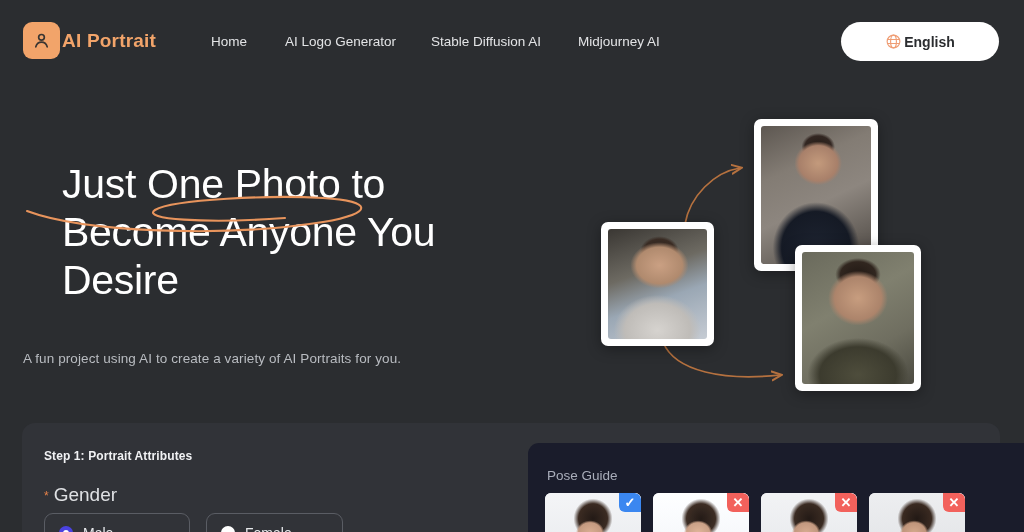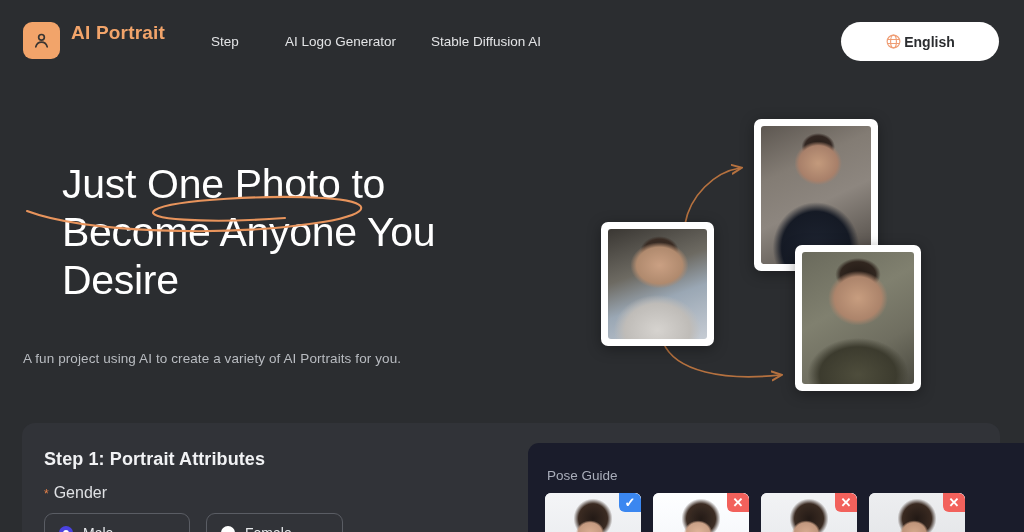--- a/index.html
+++ b/index.html
@@ -9,21 +9,21 @@
     font-family:"Liberation Sans", sans-serif;
     position:relative;
     -webkit-font-smoothing:antialiased;
   }
 
   
   #header {
     position:absolute; left:0; top:0; width:1024px; height:82px;
     background:#2b2d30;
   }
-  #brand { position:absolute; left:23px; top:22px; display:flex; gap:11px; }
+  #brand { position:absolute; left:23px; top:22px; display:flex; align-items:center; gap:2px; }
   #logo-mark {
     width:37px; height:37px; border-radius:9px; background:#f2a46a;
     display:flex; align-items:center; justify-content:center;
   }
   #brand-name {
     color:#f2a46a; font-size:19px; font-weight:bold; letter-spacing:.2px;
   }
   #nav { position:absolute; left:211px; top:32px; display:flex; align-items:center; }
   .nav-item {
     color:#e3e4e6; font-size:13.5px; margin-right:0; white-space:nowrap;
@@ -86,25 +86,25 @@
 
   #hero-arrows { position:absolute; left:590px; top:100px; pointer-events:none; }
 
   
   #step-card {
     position:absolute; left:22px; top:423px; width:978px; height:140px;
     background:#313338; border-radius:13px;
   }
   #step-title {
     position:absolute; left:22px; top:26px;
-    color:#f1f2f4; font-size:18px; font-weight:bold; letter-spacing:.1px;
+    color:#f1f2f4; font-size:12px; font-weight:bold; letter-spacing:.1px;
   }
   #gender-label-row { position:absolute; left:22px; top:61px; display:flex; align-items:center; gap:5px; }
   #gender-required { color:#e8834a; font-size:12px; line-height:1; transform:translateY(1px); }
-  #gender-label { color:#dfe1e4; font-size:16px; }
+  #gender-label { color:#dfe1e4; font-size:19px; }
 
   #gender-options { position:absolute; left:22px; top:90px; display:flex; gap:16px; }
   .gender-pill {
     height:40px; border:1px solid #5a5d64; border-radius:9px;
     display:flex; align-items:center; gap:10px; padding:0 14px; cursor:pointer;
     background:transparent;
   }
   #pill-male { width:146px; }
   #pill-female { width:137px; }
   .radio-dot { width:14px; height:14px; border-radius:50%; flex:0 0 auto; position:relative; }
@@ -158,23 +158,24 @@
     <div id="logo-mark">
       <svg width="19" height="19" viewBox="0 0 24 24" fill="none" stroke="#3a3632" stroke-width="2.1" stroke-linecap="round">
         <circle cx="12" cy="8" r="3.6"></circle>
         <path d="M4.8 20c1.1-4 4-6 7.2-6s6.1 2 7.2 6"></path>
       </svg>
     </div>
     <span id="brand-name">AI Portrait</span>
   </div>
 
   <nav id="nav">
-    <span class="nav-item" id="nav-home">Step</span>
+    <span class="nav-item" id="nav-home">Home</span>
     <span class="nav-item" id="nav-logo">AI Logo Generator</span>
     <span class="nav-item" id="nav-sd">Stable Diffusion AI</span>
+    <span class="nav-item" id="nav-midjourney">Midjourney AI</span>
   </nav>
 
   <div id="lang-button">
     <svg width="17" height="17" viewBox="0 0 24 24" fill="none" stroke="#ef9d74" stroke-width="1.6">
       <circle cx="12" cy="12" r="9"></circle>
       <ellipse cx="12" cy="12" rx="4.1" ry="9"></ellipse>
       <path d="M3.2 9.2h17.6M3.2 14.8h17.6"></path>
     </svg>
     <span id="lang-label">English</span>
   </div>

